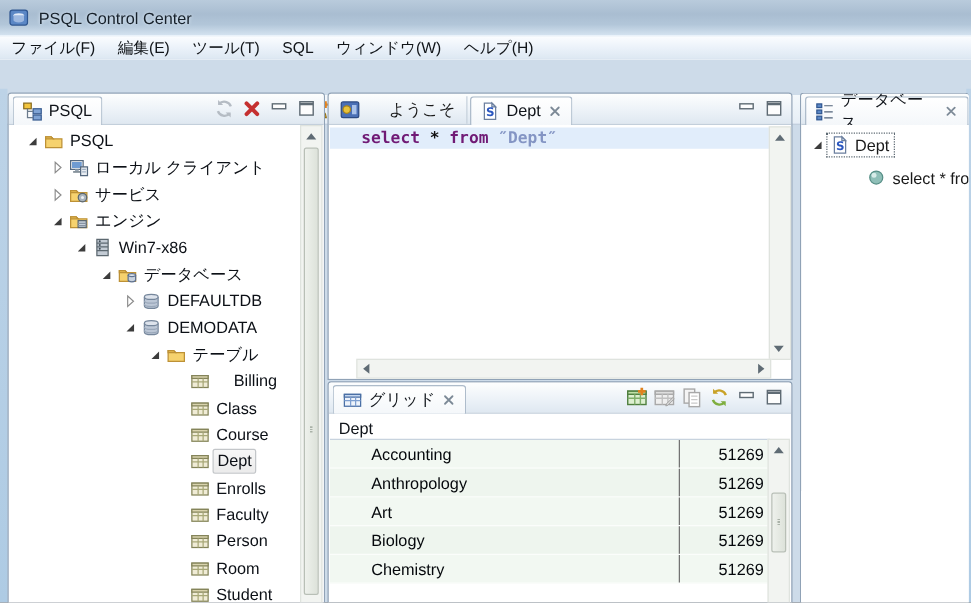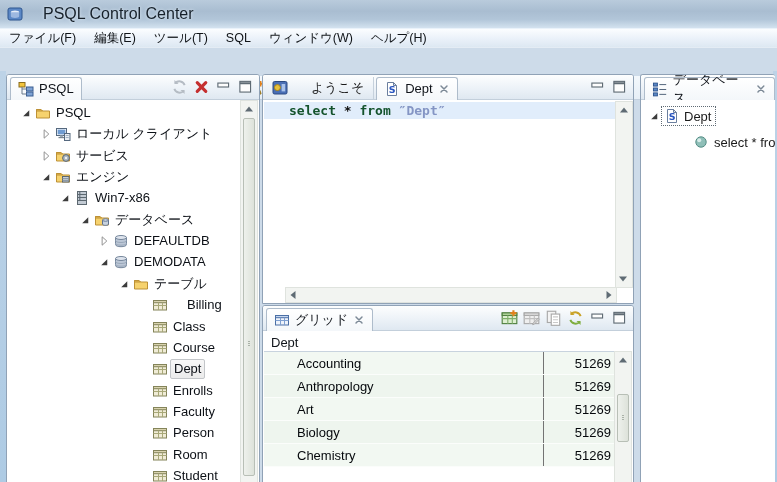--- a/index.html
+++ b/index.html
@@ -3,21 +3,21 @@
 <meta charset="utf-8">
 <style>
   html,body{margin:0;padding:0;background:#888;}
   #stage{position:relative;width:777px;height:482px;overflow:hidden;
     font-family:"Liberation Sans","DejaVu Sans",sans-serif;font-size:13px;color:#1a1a1a;
     background:#cddbe9;user-select:none;}
   
   #titlebar{position:absolute;left:0;top:0;width:777px;height:28px;
     background:linear-gradient(180deg,#b9cbdc 0%,#a9bdd1 40%,#b2c6d9 70%,#d3e2ef 100%);
     border-bottom:1px solid #e9f2fa;display:flex;align-items:center;}
-  #titlebar .ttl{margin-left:20px;font-size:16px;color:#16202a;text-shadow:0 0 3px #e7f1fa;}
+  #titlebar .ttl{margin-left:8px;font-size:13px;color:#16202a;text-shadow:0 0 3px #e7f1fa;}
   #menubar{position:absolute;left:0;top:29px;width:777px;height:18px;
     background:linear-gradient(180deg,#fbfdff 0%,#eaf1f9 55%,#dde8f2 100%);
     display:flex;align-items:center;border-bottom:1px solid #e4ecf4;}
   .menu-item{padding:0 9px;font-size:12.5px;color:#101418;height:18px;line-height:18px;cursor:default;}
   #toolbar{position:absolute;left:0;top:48px;width:777px;height:23px;
     background:linear-gradient(180deg,#f3f8fc 0%,#e6eef6 100%);
     border-bottom:1px solid #c2cfdd;display:flex;align-items:center;margin-top:28px;}
   .tb-grip{width:5px;height:17px;margin:0 3px;border-left:2px dotted #b2bdc8;}
   .tb-sep{width:1px;height:18px;background:#c3cdd8;margin:0 4px;}
   .tb-btn{width:22px;height:21px;display:flex;align-items:center;justify-content:center;border-radius:2px;}
@@ -55,21 +55,21 @@
   .sb-thumb{position:absolute;left:2px;right:2px;border:1px solid #b8bfb6;border-radius:2px;
     background:linear-gradient(90deg,#eef1ec,#dde2da);}
   .sb-grip{position:absolute;left:4px;right:4px;height:5px;
     background:repeating-linear-gradient(180deg,#aab2a8 0 1px,transparent 1px 2px);}
   .sb-arrow{width:14px;height:14px;display:flex;align-items:center;justify-content:center;}
   
   #editor-content{position:absolute;left:0;top:25px;right:0;bottom:0;background:#fff;}
   .line-hl{position:absolute;left:1px;top:2px;right:17px;height:17px;background:#e1edfb;}
   #sql-line{position:absolute;left:26px;top:3px;font-family:"DejaVu Sans Mono","Liberation Mono",monospace;
     font-size:13px;font-weight:bold;letter-spacing:0;}
-  .tok-keyword{color:#14532d;}
+  .tok-keyword{color:#701a75;}
   .tok-plain{color:#101010;}
   .tok-string{color:#8495c4;}
   
   #grid-caption{position:absolute;left:8px;top:29px;font-size:13px;color:#10141a;}
   #grid-table{position:absolute;left:1px;top:45px;right:17px;bottom:0;border-top:1px solid #c8d3de;}
   .g-header{position:relative;height:22px;background:linear-gradient(180deg,#fcfdfe 0%,#eef3f8 100%);
     border-bottom:1px solid #c9d4e0;display:flex;}
   .g-col1{width:246px;padding-left:8px;display:flex;align-items:center;border-right:1px solid #d7dfe8;}
   .g-col2{flex:1;display:flex;align-items:center;justify-content:flex-end;padding-right:4px;overflow:hidden;}
   .g-row{position:relative;height:22px;display:flex;border-bottom:1px solid #fbfdfb;}

